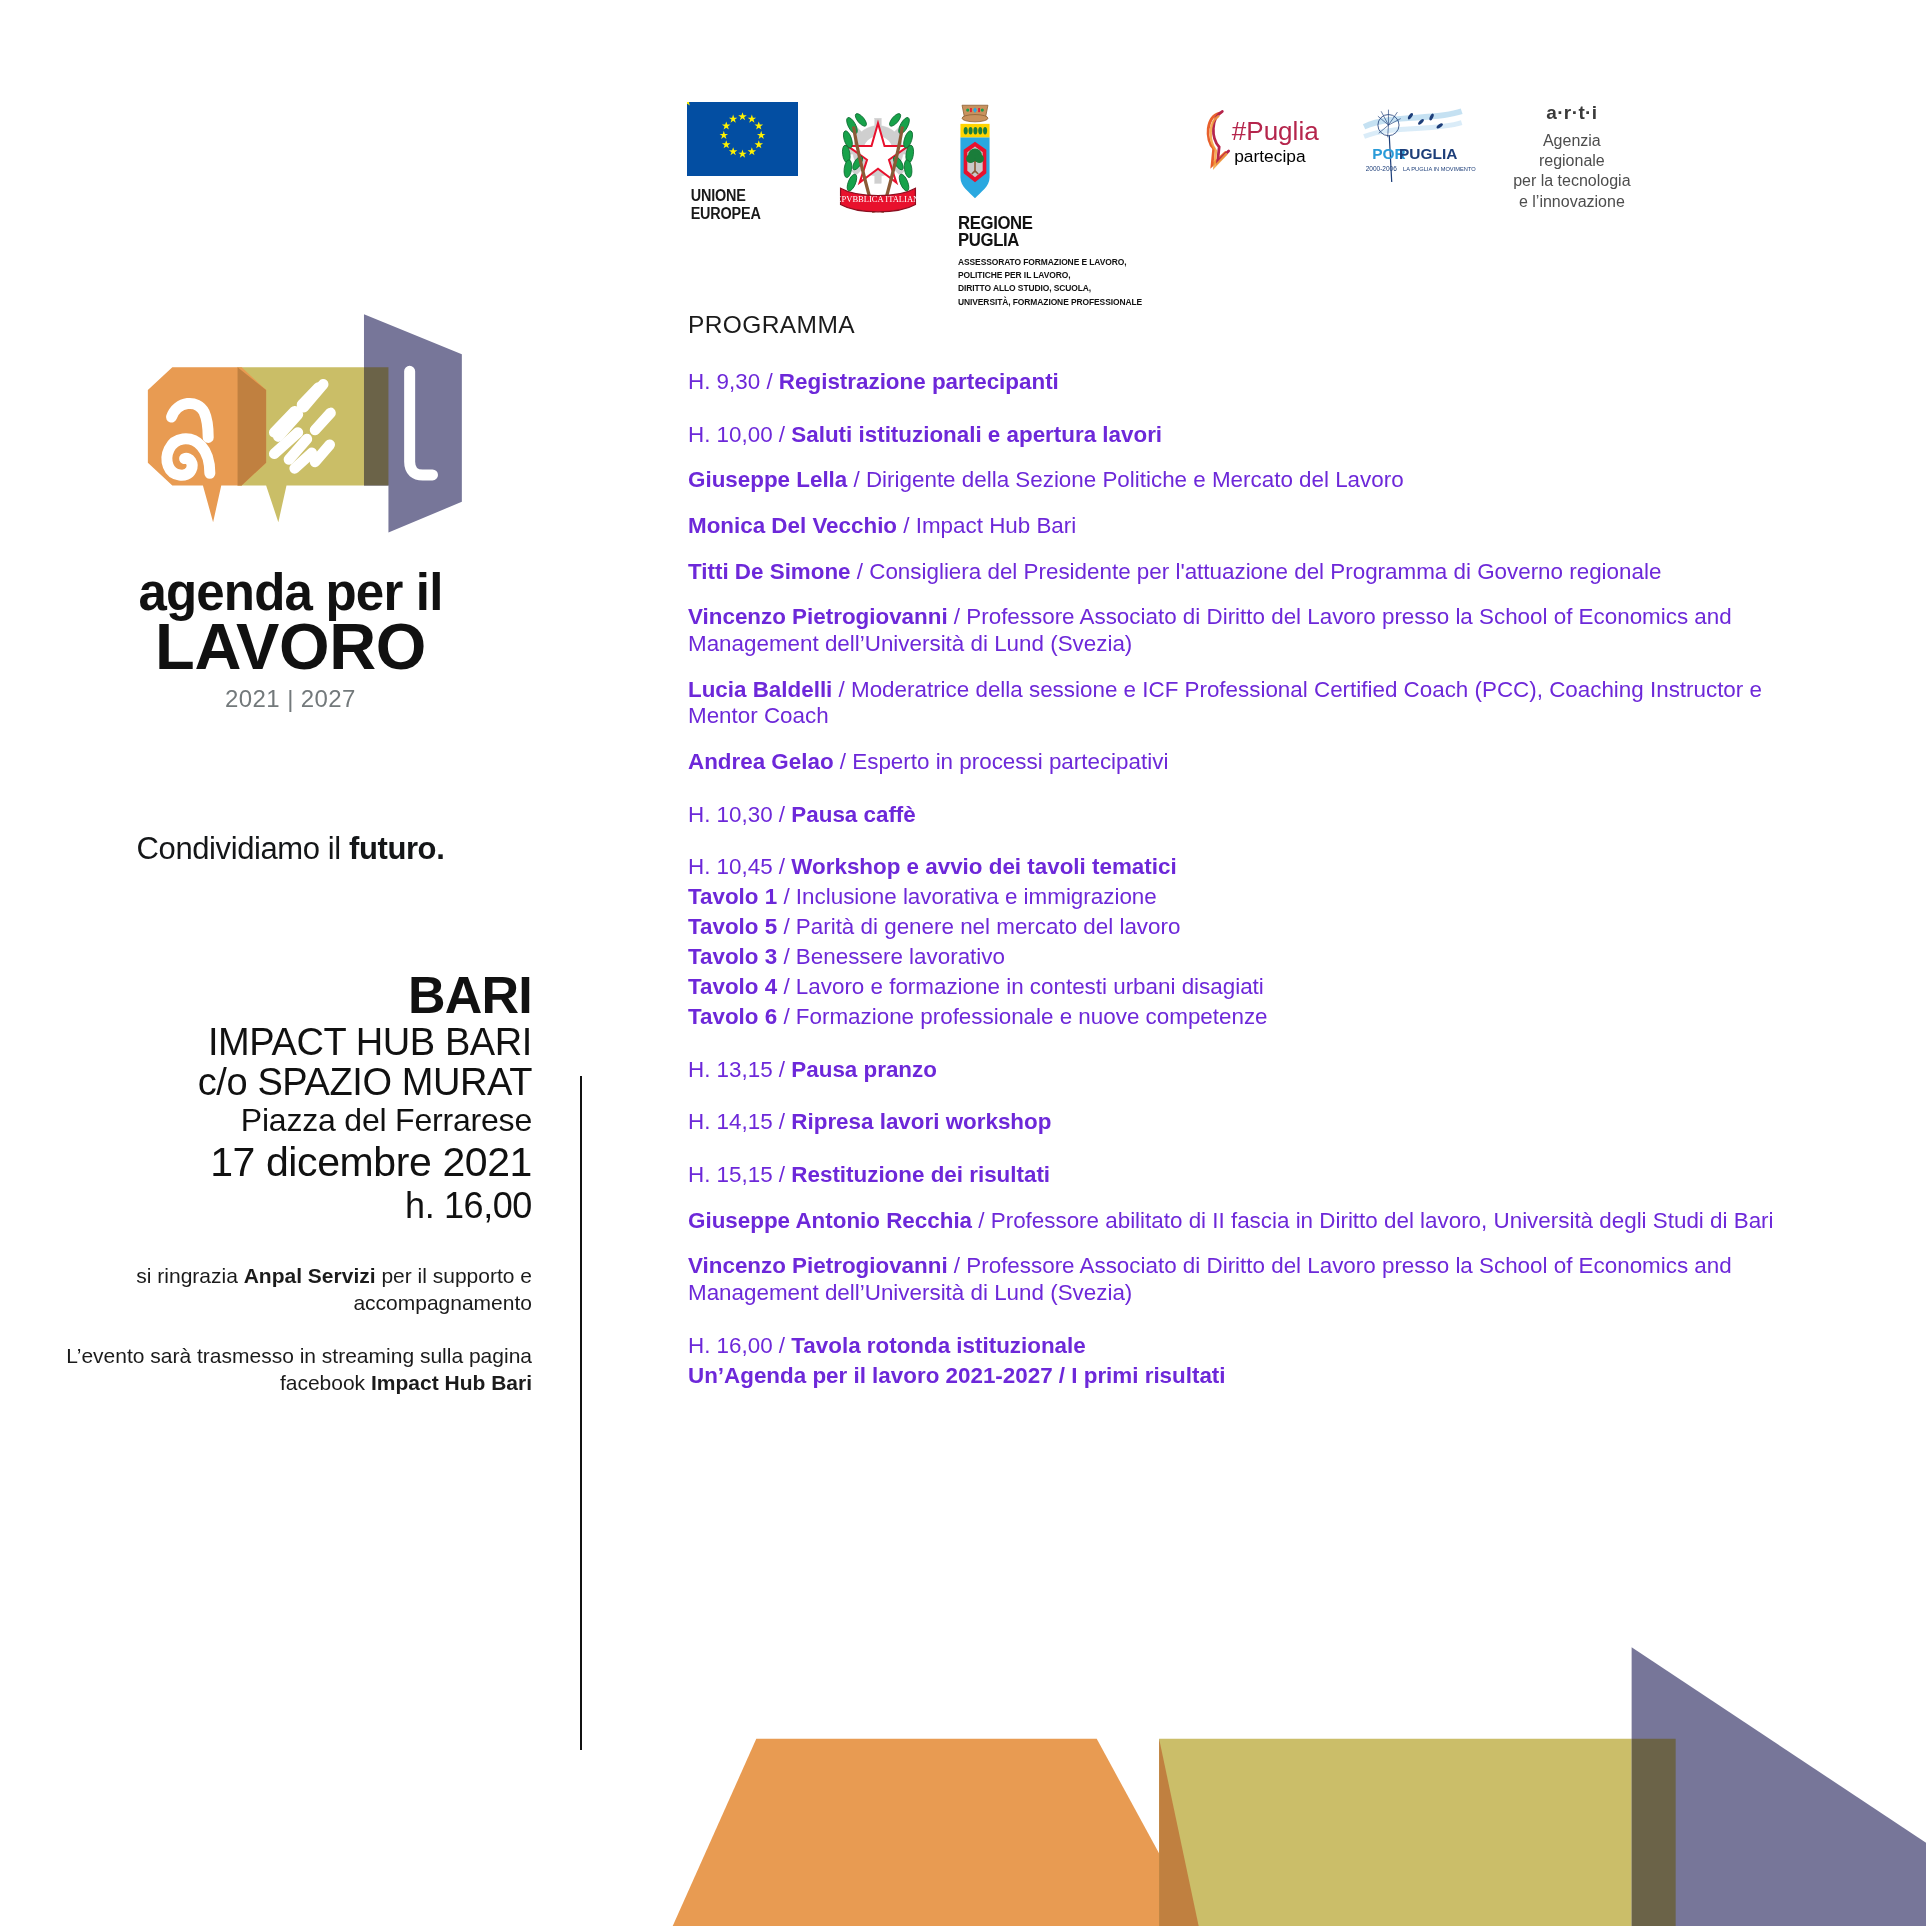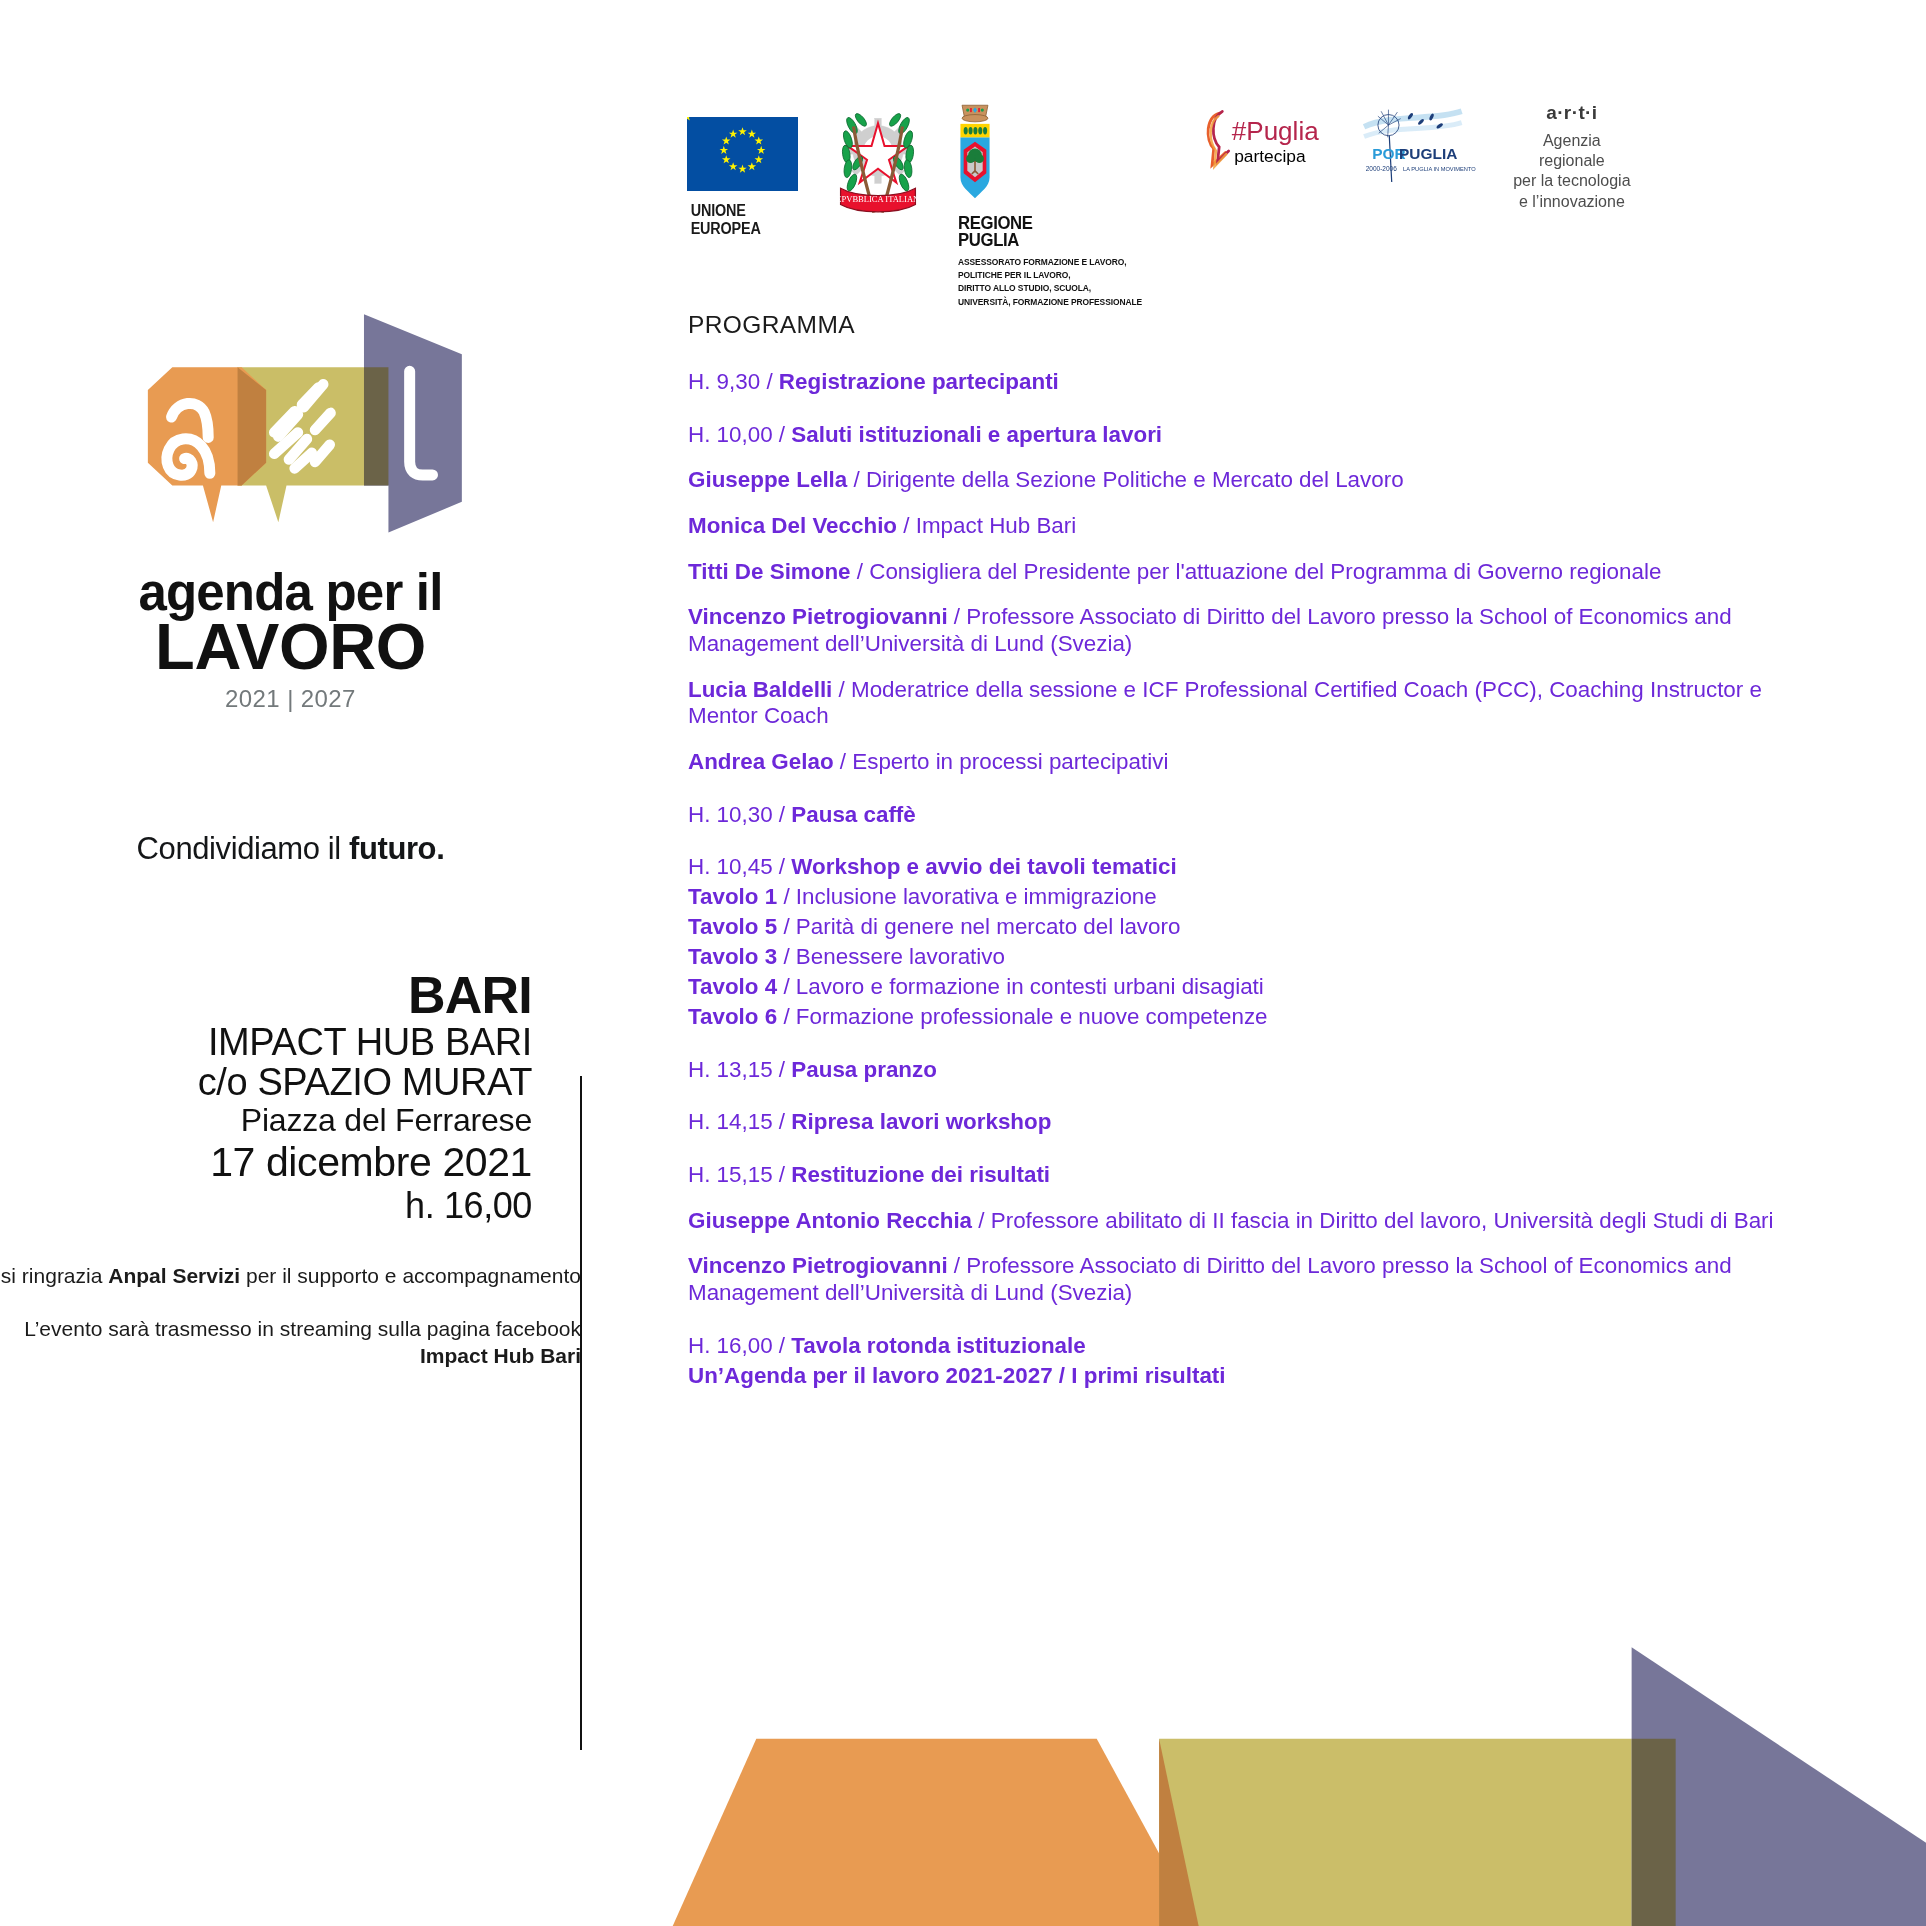--- a/index.html
+++ b/index.html
@@ -15,21 +15,21 @@
   
   .header-logos{
     position:absolute; left:0; top:102px; width:1926px;
     display:flex; align-items:flex-start; justify-content:flex-start;
     padding-left:685px;
     gap:0;
   }
   .logo-slot{ display:flex; flex-direction:column; align-items:center; }
 
   
-  .eu-wrap{ width:114px; display:flex; flex-direction:column; align-items:center;margin-top:15px; }
+  .eu-wrap{ width:114px; display:flex; flex-direction:column; align-items:center; }
   .eu-flag{ width:111px; height:74px; background:#034EA2; position:relative; }
   .eu-label{ margin-top:10.6px; font-size:16px; font-weight:bold; letter-spacing:-0.2px;
              font-family:"Liberation Sans", sans-serif; transform:scaleX(0.9); color:#1a1a1a;}
 
   
   .it-wrap{ width:118px; margin-left:20.4px; display:flex; justify-content:center; }
   .it-emb{ width:106px; height:118px; }
 
   
   .rp-wrap{ margin-left:20.4px; display:flex; align-items:flex-start; gap:9px; }
@@ -77,21 +77,21 @@
   .venue{
     margin-top:102px; padding-right:49px; text-align:right; line-height:1.0;
   }
   .venue .city{ font-size:52px; font-weight:bold; letter-spacing:-0.8px; display:block; }
   .venue .v1{ font-size:38px; display:block; margin-top:1.6px; letter-spacing:-0.4px;}
   .venue .v2{ font-size:38px; display:block; margin-top:1.6px; letter-spacing:-0.4px;}
   .venue .v3{ font-size:32px; display:block; margin-top:3.3px; letter-spacing:-0.2px;}
   .venue .date{ font-size:41px; display:block; margin-top:5.7px; letter-spacing:-0.4px;}
   .venue .hour{ font-size:36px; display:block; margin-top:5px; letter-spacing:-0.4px;}
 
-  .notes{ margin-top:38px; text-align:right; }
+  .notes{ margin-top:38px; padding-right:49px; text-align:right; }
   .note-block{ font-size:21px; line-height:1.30; color:#1b1b1b; }
   .note-block b{ font-weight:bold; }
   .note-block + .note-block{ margin-top:26px; }
 
   .left-divider{
     position:absolute; left:580px; top:1076px; width:2.4px; height:674px; background:#111;
   }
 
   
   .program{

